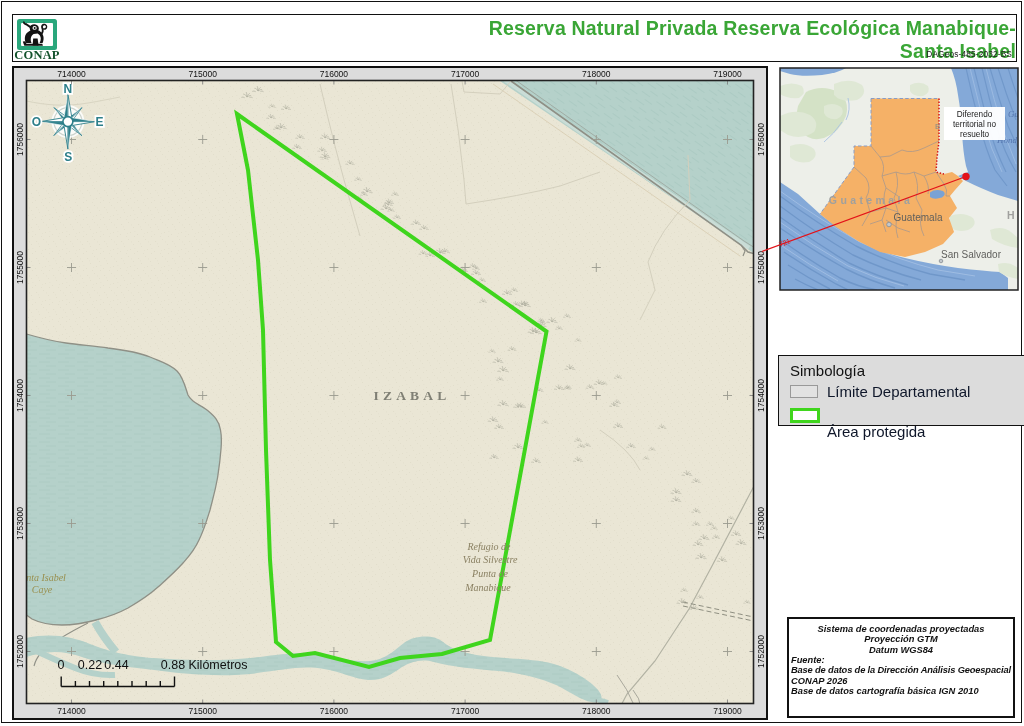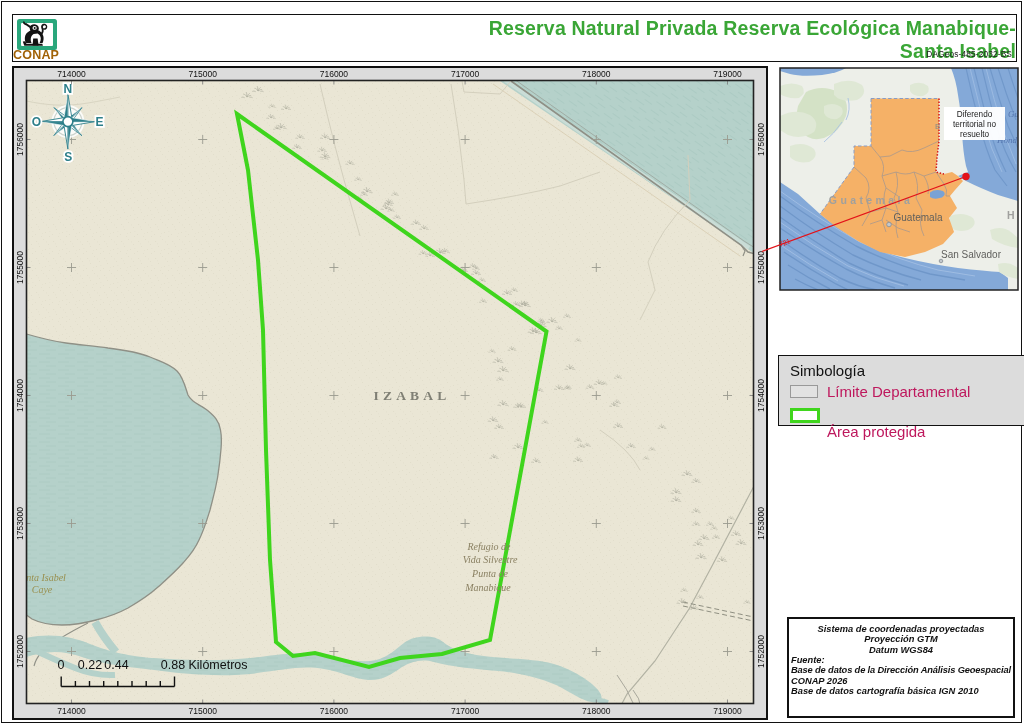--- a/index.html
+++ b/index.html
@@ -1,27 +1,27 @@
 <!DOCTYPE html>
 <html><head><meta charset="utf-8">
 <style>
 html,body{margin:0;padding:0;width:1024px;height:726px;background:#fff;overflow:hidden}
 body{font-family:"Liberation Sans",sans-serif;position:relative}
 .pageborder{position:absolute;left:1px;top:1px;width:1019px;height:719.5px;border:1.5px solid #111}
 .header{position:absolute;left:12px;top:14px;width:1003px;height:46px;border:1.5px solid #111;background:#fff}
 .title{position:absolute;left:0;top:2px;width:100%;text-align:right;color:#3aa636;font-size:19.5px;line-height:22.5px;font-weight:bold;letter-spacing:0.2px}
 .dageos{position:absolute;right:4px;bottom:2px;font-size:8.3px;color:#222;letter-spacing:0.15px}
 .logo{position:absolute;left:17px;top:19px}
-.conaptxt{position:absolute;left:13px;top:48px;width:48px;font-family:Liberation Sans, sans-serif;font-weight:bold;font-size:12.5px;color:#a16207;letter-spacing:0.2px}
+.conaptxt{position:absolute;left:13px;top:48px;width:48px;text-align:center;font-family:Liberation Serif, serif;font-weight:bold;font-size:12.5px;color:#14532d;letter-spacing:0.2px}
 .mapouter{position:absolute;left:12px;top:66px;width:756px;height:654px;border:2px solid #111;background:#dcdcdc;box-sizing:border-box}
 .mapsvg,.inset,.ovl{position:absolute;left:0;top:0}
 .ovl{pointer-events:none}
 .legend{position:absolute;left:778px;top:355px;width:255px;height:71px;border:1.5px solid #111;background:#dcdcdc;box-sizing:border-box}
 .legend .t{position:absolute;left:11px;top:6px;font-size:15px;color:#111}
-.leg-item{position:absolute;left:11px;font-size:15px;color:#be185d}
+.leg-item{position:absolute;left:11px;font-size:15px;color:#0f172a}
 .sw{position:absolute;left:11px;width:26px;height:11px;background:#e2e2e2;border:1px solid #999}
 .sw2{position:absolute;left:11px;width:24px;height:9px;background:#fdfdfd;border:3px solid #3fd51d}
 .info{position:absolute;left:787px;top:617px;width:228px;height:101px;border:2px solid #111;background:#fff;box-sizing:border-box;font-weight:bold;font-style:italic;font-size:9.2px;line-height:10.5px;color:#111;padding:7px 4px 0 4px;letter-spacing:-0.1px}
 </style></head>
 <body>
 <div class="pageborder"></div>
 <div class="mapouter"></div>
 <svg class="mapsvg" width="1024" height="726" viewBox="0 0 1024 726">
     <defs>
 <pattern id="speck" width="17" height="17" patternUnits="userSpaceOnUse">

